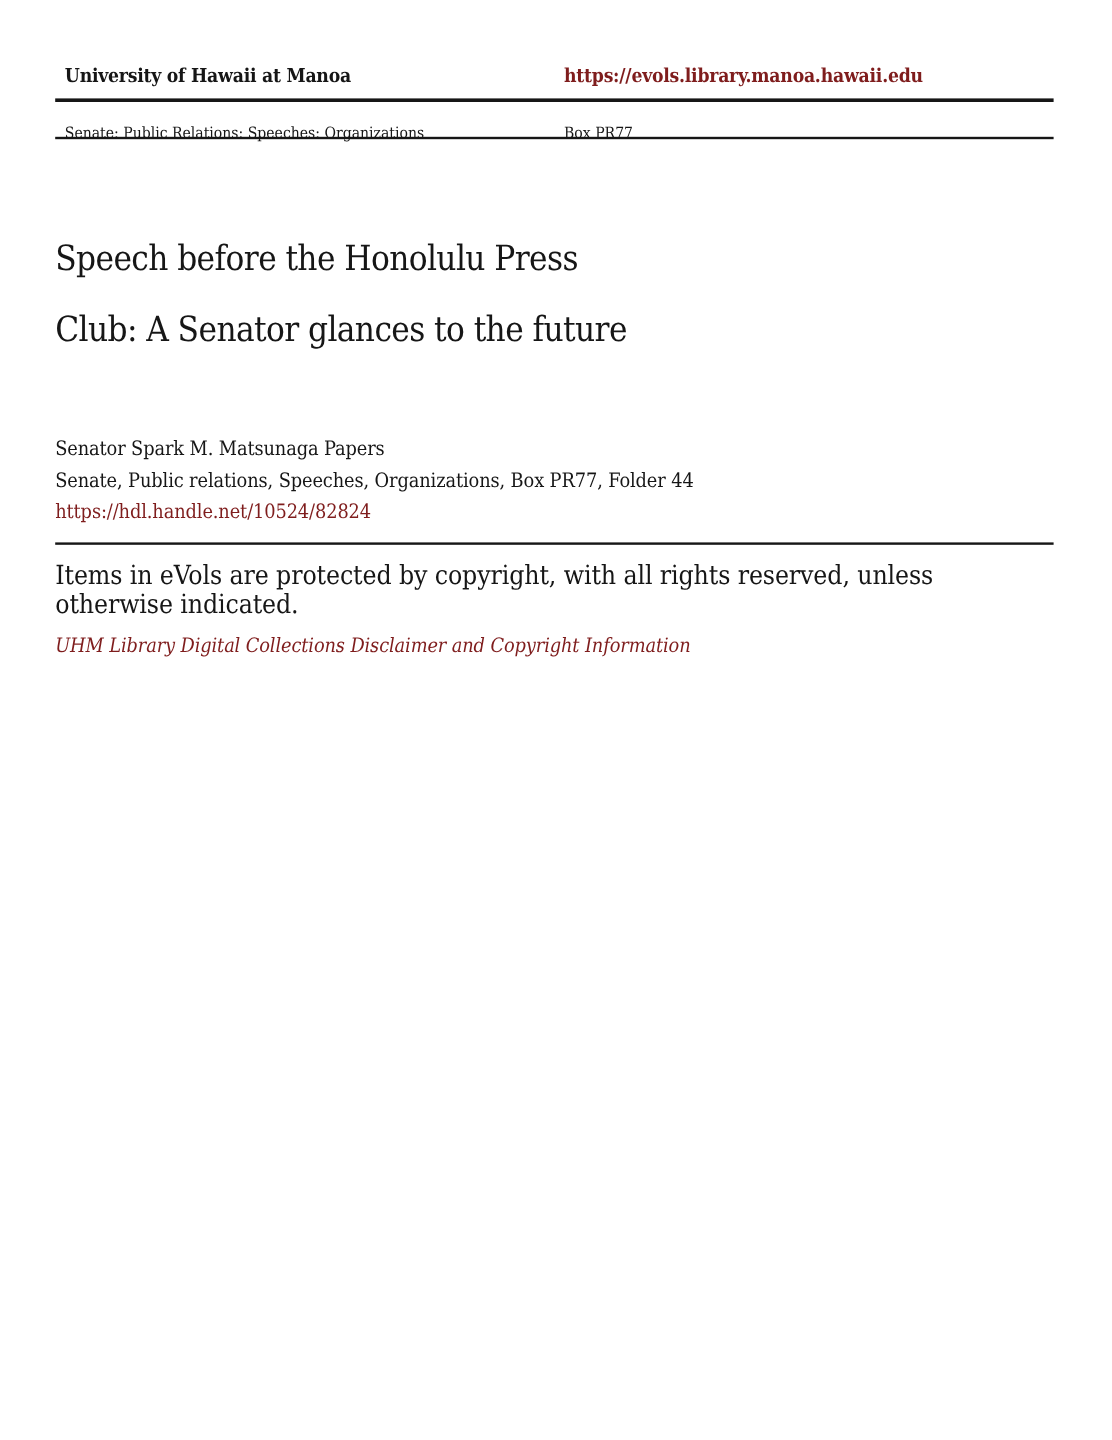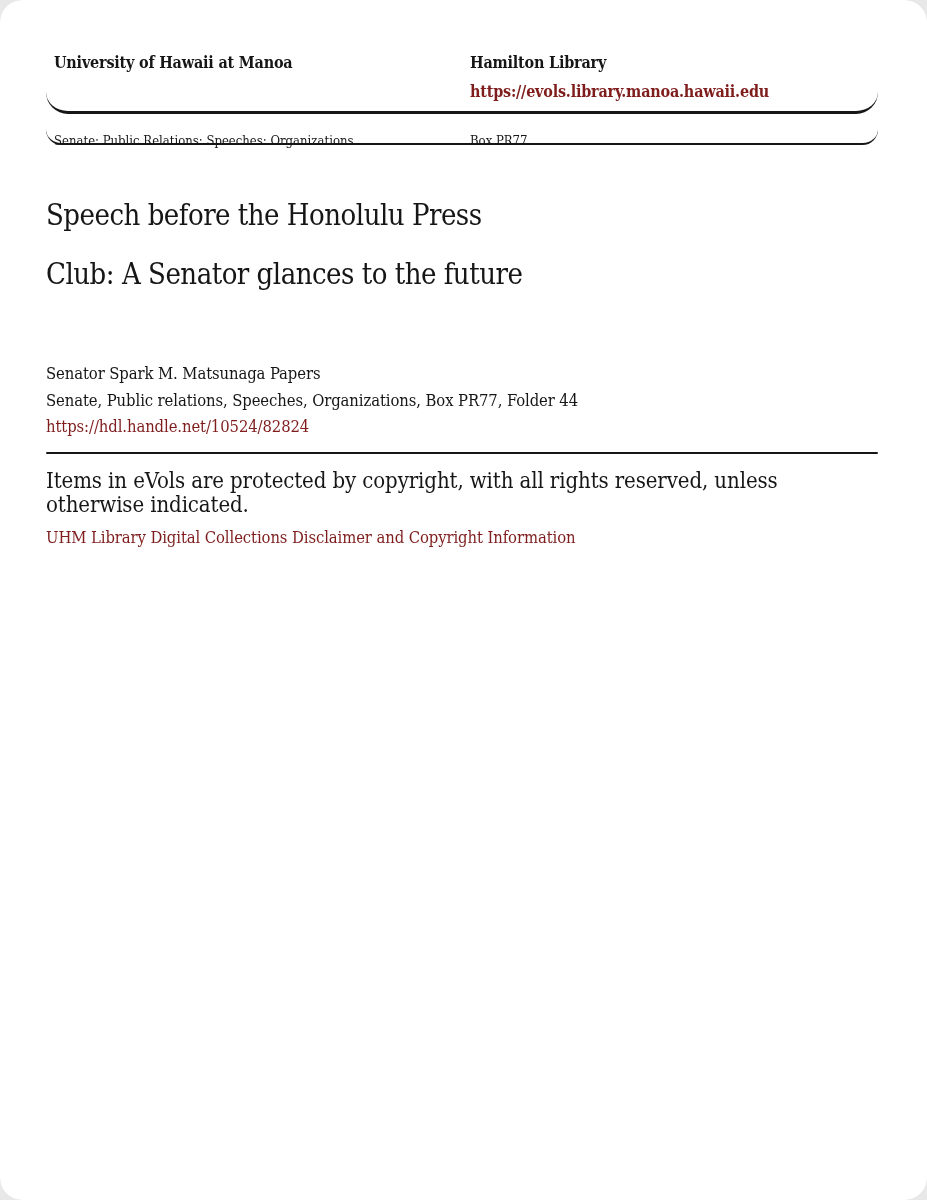--- a/index.html
+++ b/index.html
@@ -1,15 +1,15 @@
 <!DOCTYPE html>
 <html><head>
 <meta charset="utf-8">
 <style>
-  * { margin: 0; padding: 0; box-sizing: border-box; border-radius: 22px; }
+  * { margin: 0; padding: 0; box-sizing: border-box; }
   html, body { background: #e8e8e8; }
   .page {
     position: relative;
     width: 927px;
     height: 1200px;
     margin: 0 auto;
     background: #ffffff;
     color: #161616;
     font-family: "DejaVu Serif", "Liberation Serif", serif;
     font-stretch: condensed;
@@ -89,37 +89,37 @@
     font-size: 22px;
     line-height: 24px;
     letter-spacing: -0.1px;
   }
   .disclaimer {
     position: absolute;
     left: 46px;
     top: 526px;
     width: 832px;
     font-size: 16.5px;
+    font-style: italic;
     line-height: 24px;
     letter-spacing: -0.1px;
   }
   .plain-link { color: #7f1d1d; text-decoration: none; cursor: pointer; }
 </style>
 </head>
 <body>
 
 <div class="page">
 
   <div class="header">
     <div class="header-main">
       <div class="header-col-left">
         <div class="header-line">University of Hawaii at Manoa</div>
       </div>
       <div class="header-col-right">
-        <div class="header-line">Hamilton Library</div>
         <div class="header-line plain-link">https://evols.library.manoa.hawaii.edu</div>
       </div>
     </div>
     <div class="header-sub">
       <div class="header-col-left">Senate: Public Relations: Speeches: Organizations</div>
       <div class="header-col-right">Box PR77</div>
     </div>
   </div>
 
   <h1 class="title">

